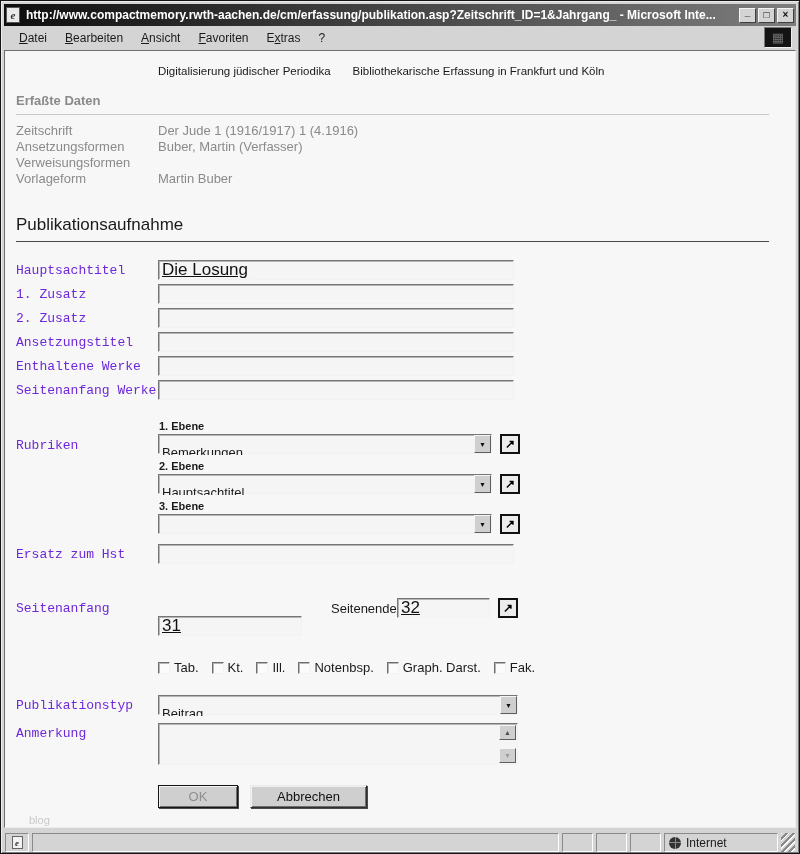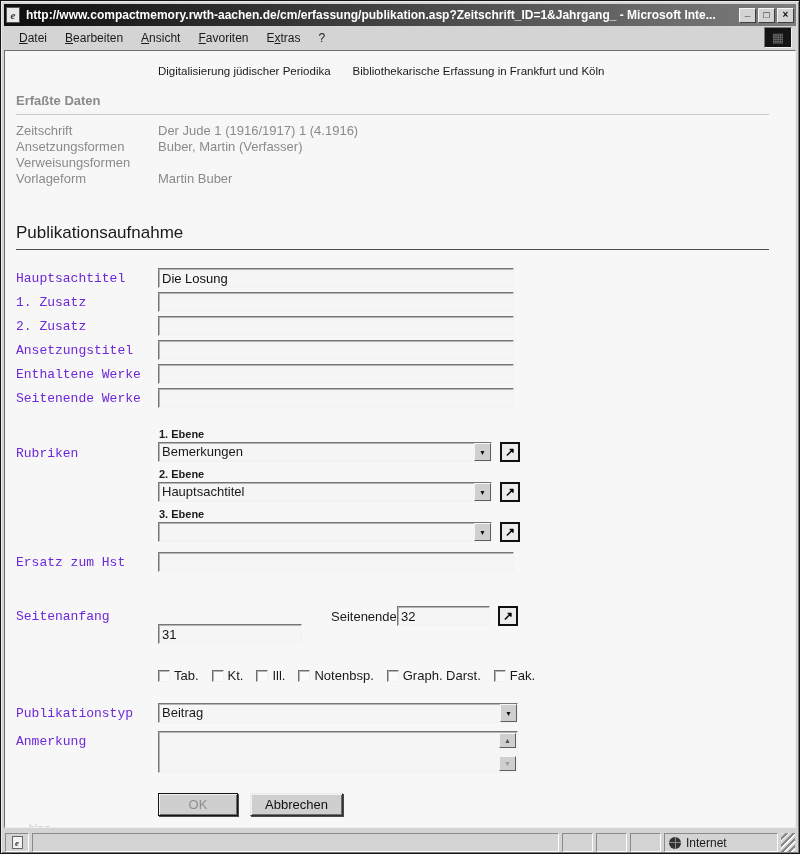--- a/index.html
+++ b/index.html
@@ -42,42 +42,42 @@
   }
   .indent{margin-left:142px;align-items:flex-end;}
   .pagehead{display:flex;gap:22px;font-size:11.5px;}
   .section-title{margin-top:16px;font-weight:bold;color:#8a8a8a;font-size:13px;}
   hr{border:none;margin:6px 0 0 0;width:753px;}
   hr.light{border-top:1px solid #c9c9c9;}
   hr.dark{border-top:1px solid #4a4a4a;}
   .meta{margin-top:8px;color:#8a8a8a;}
   .mrow{display:flex;line-height:16px;}
   .mlabel{width:142px;flex:0 0 auto;}
-  .page-title{margin-top:36px;font-size:17px;color:#1a1a1a;}
+  .page-title{margin-top:28px;font-size:17px;color:#1a1a1a;}
   
   .form{margin-top:18px;}
   .frow{display:flex;margin-bottom:4px;}
   .flabel{width:142px;flex:0 0 auto;padding-top:3px;color:#6d28d9;font-family:Liberation Mono, monospace;}
   .tinput{
     width:356px;height:20px;background:#f5f5f5;color:#111;
     border:1px solid;border-color:#767676 #f2f2f2 #f2f2f2 #767676;
     box-shadow:inset 1px 1px 0 #b5b5b5;
-    font-family:"Liberation Sans",sans-serif;font-size:13px;padding:1px 3px;outline:none;
+    font-family:"Liberation Sans",sans-serif;font-size:17px;padding:1px 3px;outline:none;text-decoration:underline;
   }
   .rub-row{margin-top:20px;}
   .rub-label{padding-top:18px;}
   .ebene-caption{font-size:11px;font-weight:bold;margin:0 0 2px 1px;}
   .select-row{display:flex;align-items:center;margin-bottom:6px;}
   .select{
     width:334px;height:20px;display:flex;background:#f5f5f5;
     border:1px solid;border-color:#767676 #f2f2f2 #f2f2f2 #767676;
     box-shadow:inset 1px 1px 0 #b5b5b5;
   }
   .select.wide{width:360px;}
-  .select-text{flex:1;padding:1px 3px;font-size:13px;white-space:nowrap;overflow:hidden;}
+  .select-text{flex:1;padding:10px 3px;font-size:13px;white-space:nowrap;overflow:hidden;}
   .select-btn{width:17px;background:#cfcfcf;display:flex;align-items:center;justify-content:center;
     border:1px solid;border-color:#f5f5f5 #5e5e5e #5e5e5e #f5f5f5;font-size:7px;color:#111;}
   .jump-btn{width:20px;height:20px;margin-left:8px;background:#ececec;
     border:2px solid #111;display:flex;align-items:center;justify-content:center;
     font-size:12px;font-weight:bold;color:#000;padding:0;line-height:1;}
   .ersatz-row{}
   .seiten-row{margin-top:16px;align-items:center;}
   .seiten-row .flabel{padding-top:0;}
   .input-anfang{width:144px;margin-top:36px;}
   .input-ende{width:93px;}
@@ -93,21 +93,21 @@
   .fake-textarea{width:360px;height:42px;background:#f5f5f5;position:relative;
     border:1px solid;border-color:#767676 #f2f2f2 #f2f2f2 #767676;
     box-shadow:inset 1px 1px 0 #b5b5b5;}
   .ta-scroll{position:absolute;top:1px;right:1px;bottom:1px;width:17px;
     display:flex;flex-direction:column;justify-content:space-between;}
   .ta-btn{height:15px;background:#cfcfcf;display:flex;align-items:center;justify-content:center;
     border:1px solid;border-color:#f5f5f5 #5e5e5e #5e5e5e #f5f5f5;font-size:7px;}
   .ta-btn.up{color:#4e4e4e;} .ta-btn.down{color:#9a9a9a;}
   .btn-row{margin-top:20px;display:flex;}
   .btn{height:23px;background:#cfcfcf;font-family:"Liberation Sans",sans-serif;font-size:13px;
-    padding:2px 14px;box-shadow:inset 1px 1px 0 #f2f2f2, inset -1px -1px 0 #6e6e6e, 1px 1px 0 #4a4a4a;}
+    padding:2px 26px;box-shadow:inset 1px 1px 0 #f2f2f2, inset -1px -1px 0 #6e6e6e, 1px 1px 0 #4a4a4a;}
   .btn-ok{width:80px;border:1px solid #151515;color:#8f8f8f;}
   .btn-cancel{margin-left:12px;border:1px solid;border-color:#e9e9e9 #2f2f2f #2f2f2f #e9e9e9;color:#111;}
   .blog{margin:6px 0 0 13px;color:#c9c9c9;font-size:11px;}
   
   .statusbar{height:22px;margin-top:3px;display:flex;gap:3px;padding:2px 1px 1px 1px;font-size:12px;}
   .sb-sec{border:1px solid;border-color:#8a8a8a #ffffff #ffffff #8a8a8a;
     display:flex;align-items:center;padding:0 4px;background:#d4d4d4;}
   .sb-doc{width:24px;justify-content:center;}
   .doc-icon{width:11px;height:13px;background:#f2f2f2;border:1px solid #666;
     font:italic bold 9px "Liberation Serif",serif;color:#333;
@@ -201,21 +201,21 @@
       </div>
       <div class="frow">
         <div class="flabel">Ansetzungstitel</div>
         <input class="tinput" value="" style="">
       </div>
       <div class="frow">
         <div class="flabel">Enthaltene Werke</div>
         <input class="tinput" value="" style="">
       </div>
       <div class="frow">
-        <div class="flabel">Seitenende Werke</div>
+        <div class="flabel">Seitenanfang Werke</div>
         <input class="tinput" value="" style="">
       </div>
 
       <div class="frow rub-row">
         <div class="flabel rub-label">Rubriken</div>
         <div class="rub-levels">
           <div class="ebene-group">
             <div class="ebene-caption">1. Ebene</div>
             <div class="select-row">
               <div class="select">

